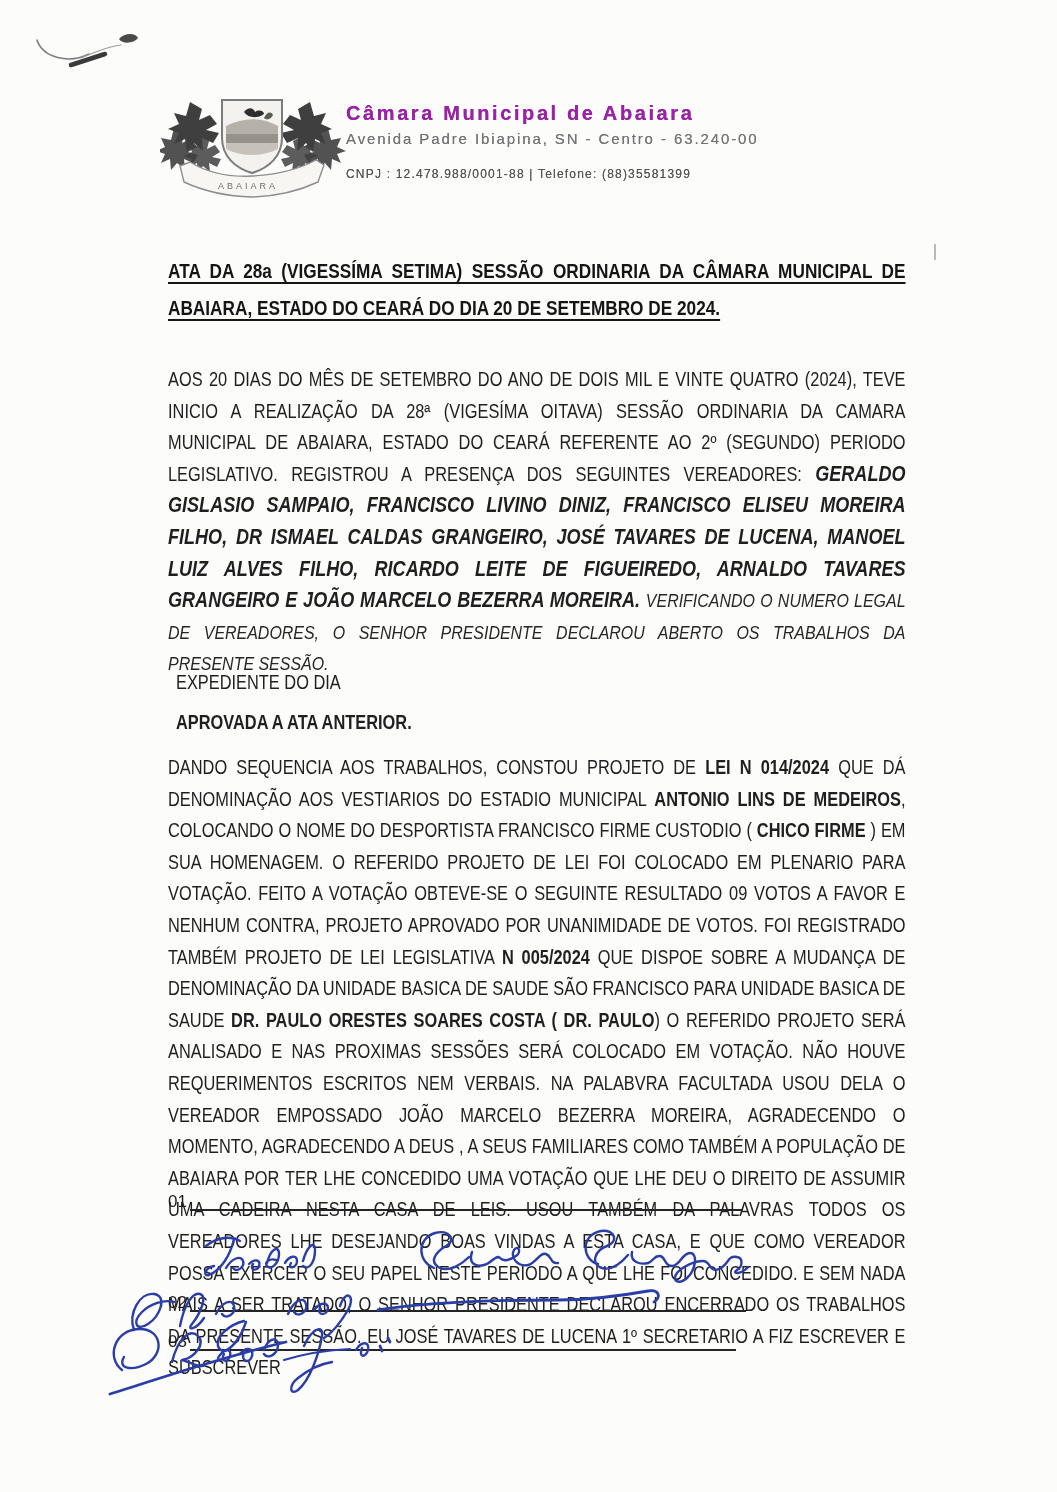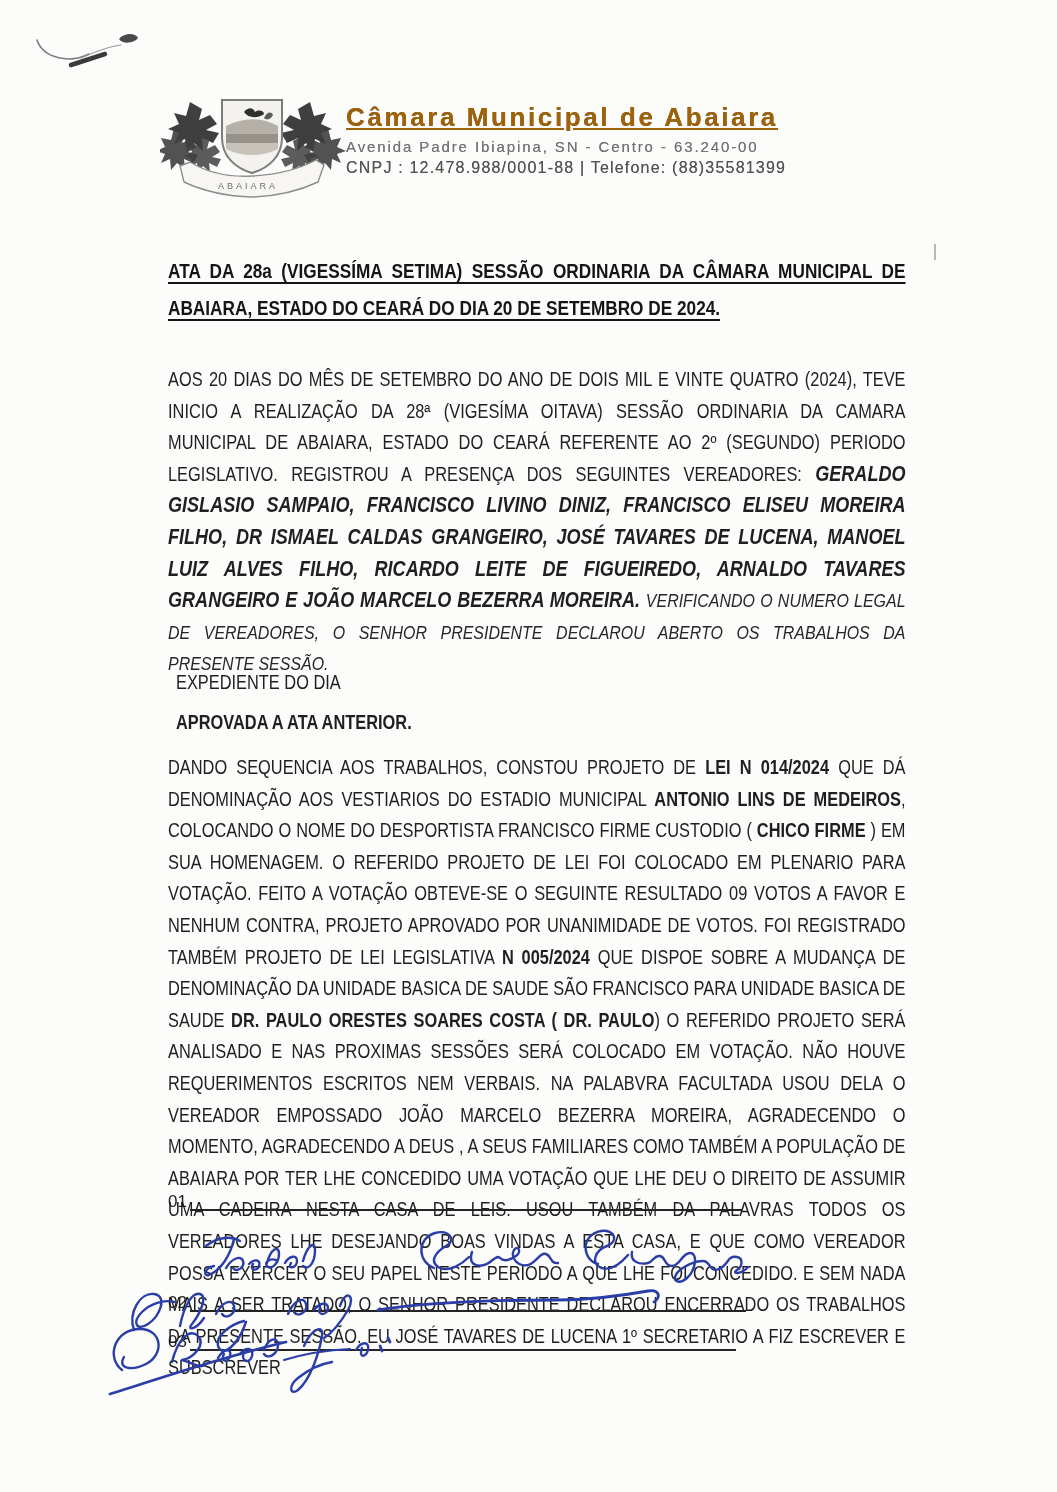--- a/index.html
+++ b/index.html
@@ -6,29 +6,29 @@
   #page {
     position:relative; width:1057px; height:1492px; margin:0 auto;
     background:#fcfcfb; overflow:hidden;
     font-family:"Liberation Sans", sans-serif;
     color:#1f1f1f;
   }
   
   #logo { position:absolute; left:160px; top:90px; width:186px; height:118px; }
   #org-block { position:absolute; left:346px; top:102px; width:600px; }
   #org-name {
-    font-weight:bold; font-size:26px; letter-spacing:2.6px; color:#a16207;
-    text-shadow:0 0 0.6px #5a5a5a; white-space:nowrap;text-decoration:underline;
+    font-weight:bold; font-size:20px; letter-spacing:2.6px; color:#a21caf;
+    text-shadow:0 0 0.6px #5a5a5a; white-space:nowrap;
   }
   #org-address {
     margin-top:5px; font-size:15px; letter-spacing:1.9px; color:#737373;
     text-shadow:0 0 0.5px #8a8a8a; white-space:nowrap;
   }
   #org-registry {
-    margin-top:4px; font-size:16px; letter-spacing:1.2px; color:#545454;
+    margin-top:20px; font-size:12px; letter-spacing:1.2px; color:#545454;
     text-shadow:0 0 0.5px #6f6f6f; white-space:nowrap;
   }
   
   .textblock {
     position:absolute; left:168px; width:878px;
     transform:scaleX(0.84); transform-origin:0 0;
     text-align:justify;
   }
   #doc-title {
     top:253px; font-weight:bold; font-size:20.5px; line-height:36.5px; color:#151515;

